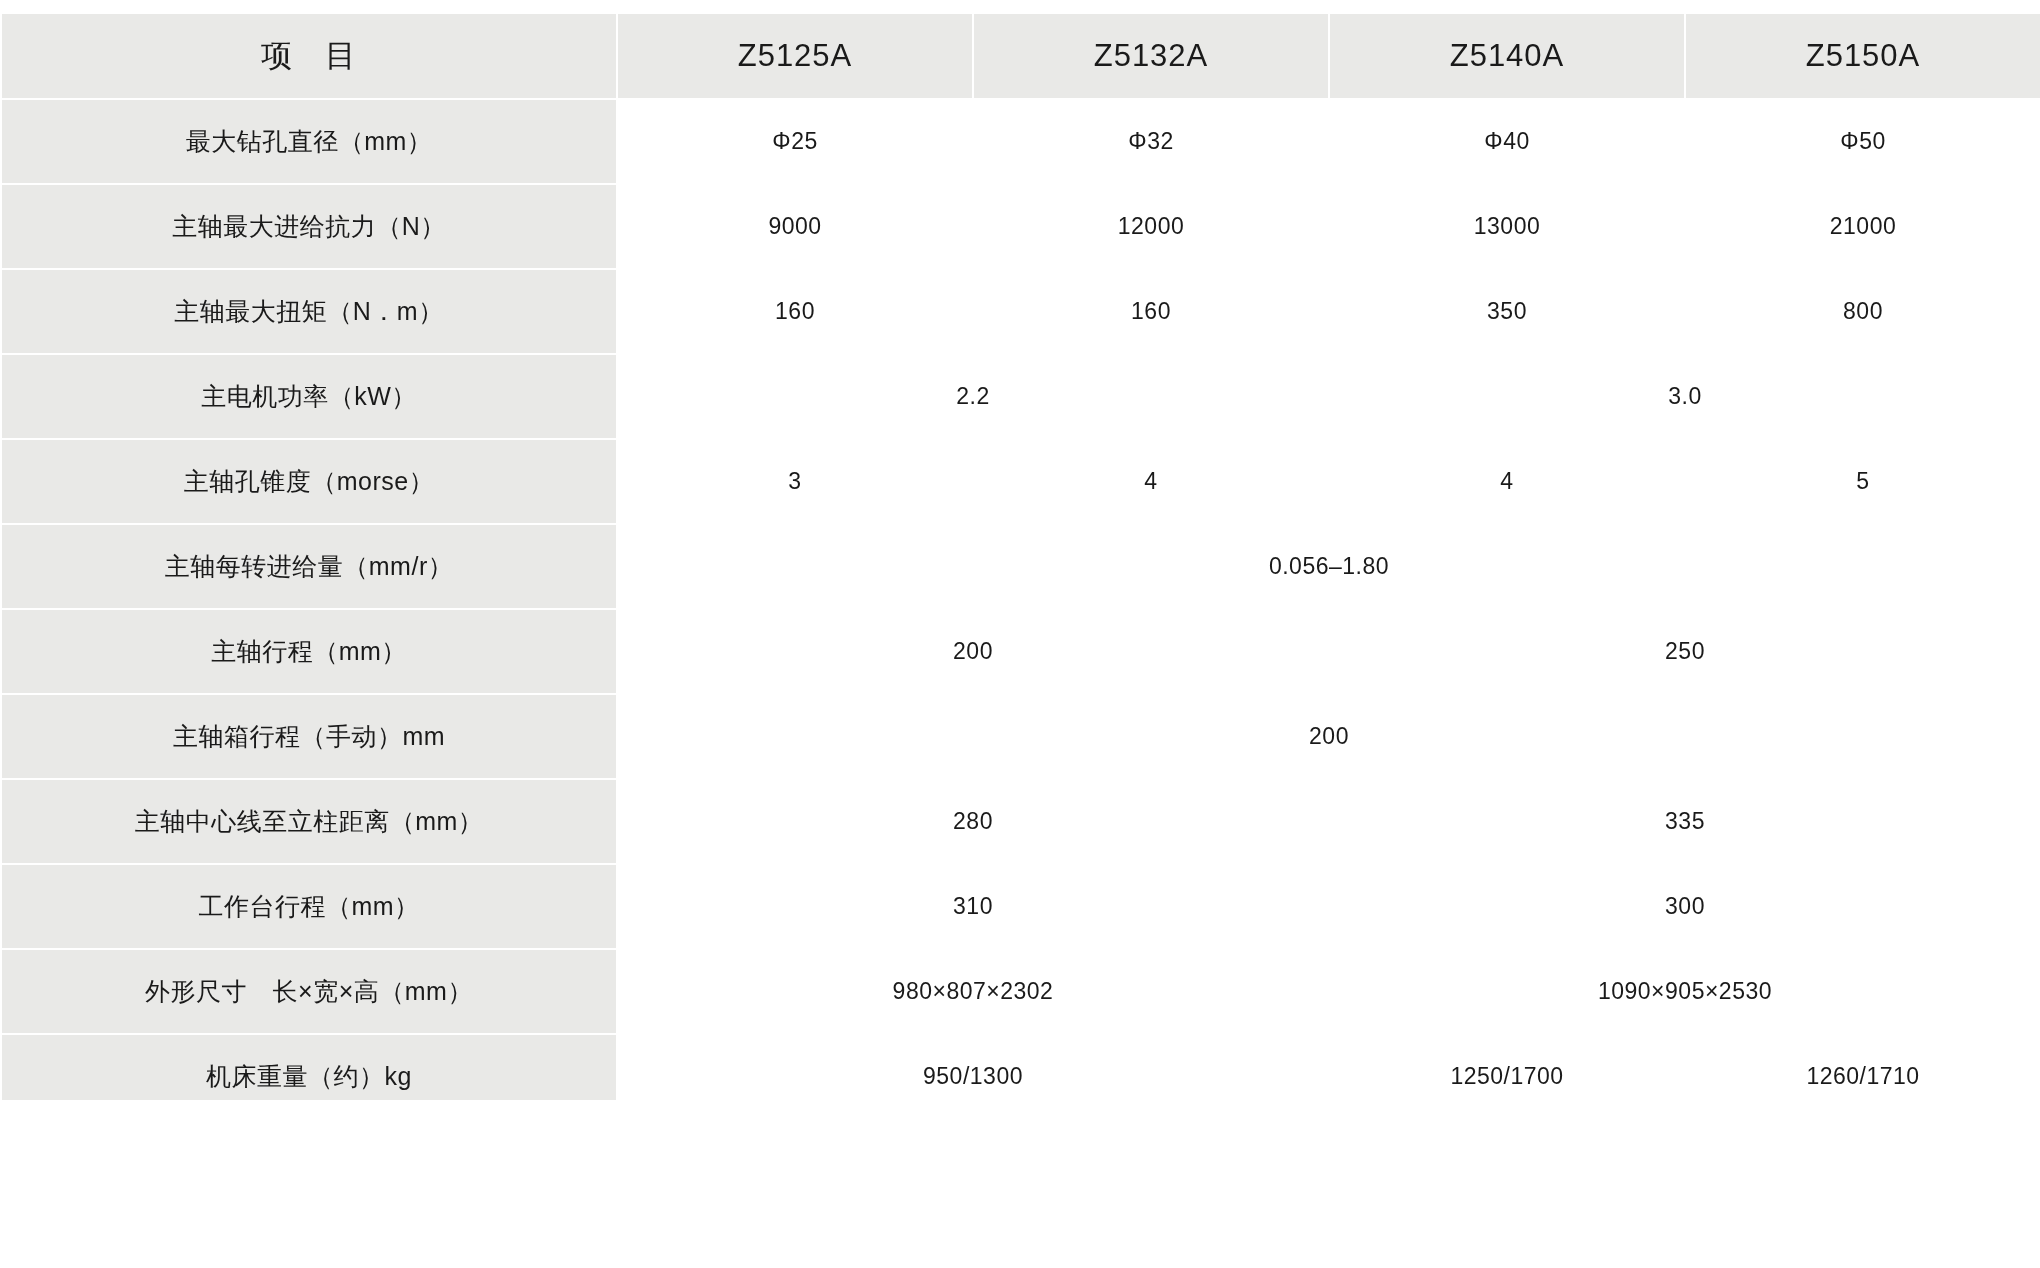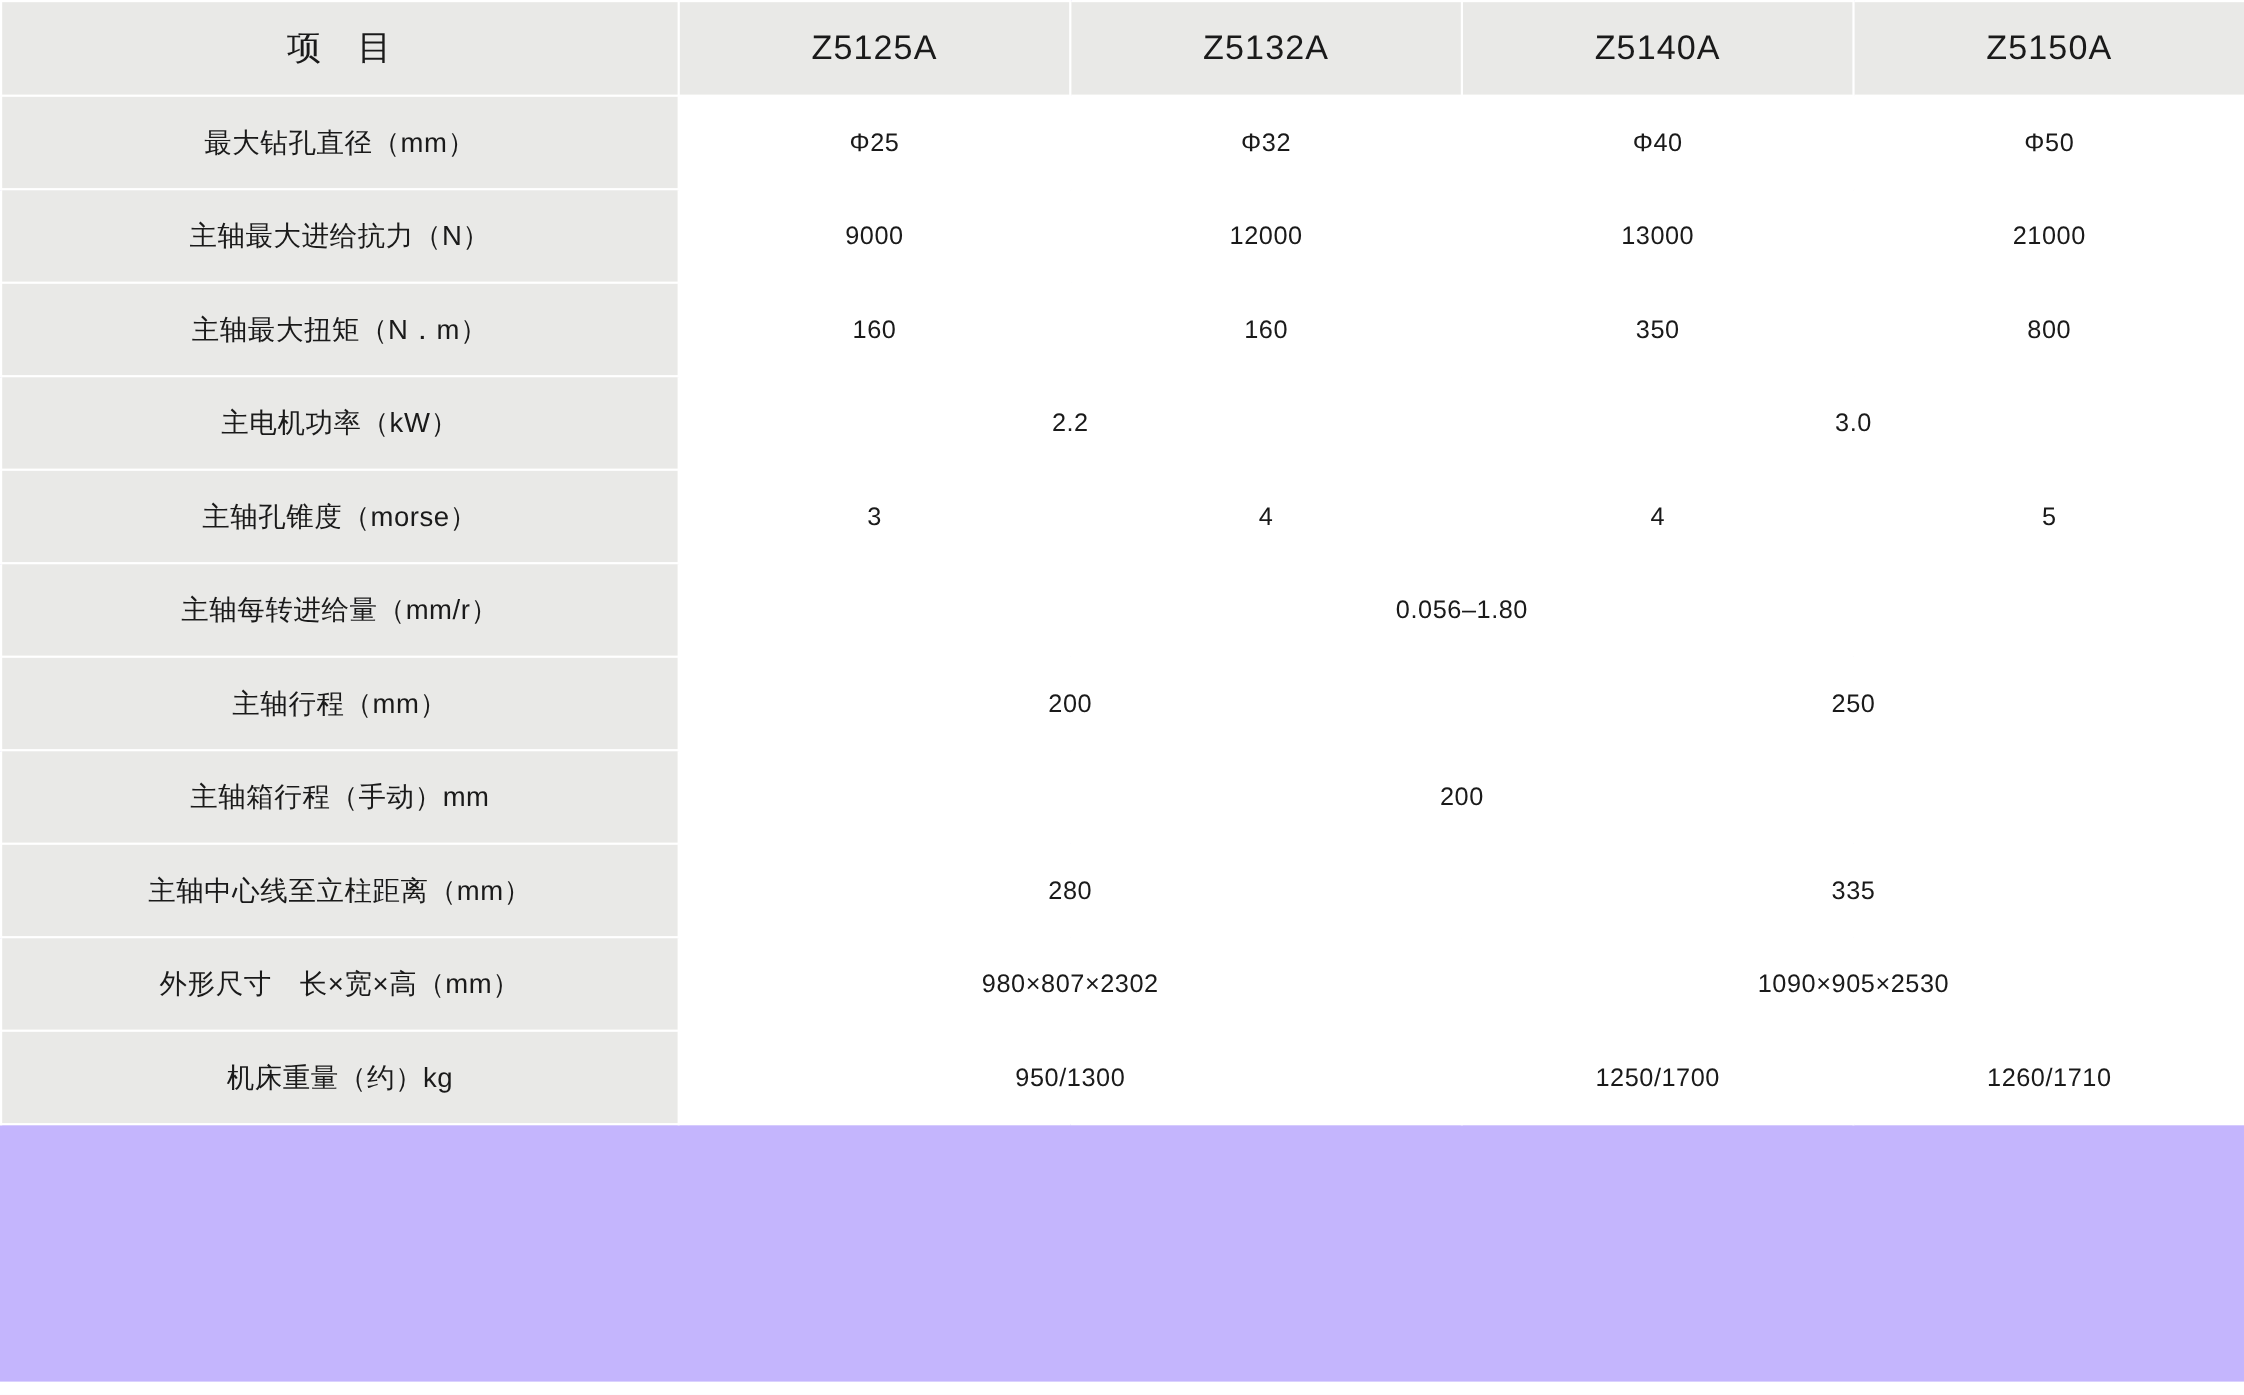--- a/index.html
+++ b/index.html
@@ -47,23 +47,24 @@
   #spec-table .header-cell {
     font-size: 31px;
     letter-spacing: 1px;
   }
   #spec-table tr:first-child td {
     height: 84px;
   }
   
   .table-wrap {
     width: 2040px;
-    height: 1256px;
+    height: 1088px;
     overflow: hidden;
-    background: #c4b5fd;
+    background: #4c1d95;
+    margin-top: 12px;
   }
 </style>
 </head>
 <body>
 
 <div class="table-wrap">
   <table id="spec-table">
     <colgroup>
       <col class="c-label">
       <col class="c-m1">
@@ -124,20 +125,25 @@
         <tr>
           <td class="grey label-cell">主轴箱行程（手动）mm</td>
           <td class="white" colspan="4">200</td>
         </tr>
         <tr>
           <td class="grey label-cell">主轴中心线至立柱距离（mm）</td>
           <td class="white" colspan="2">280</td>
           <td class="white" colspan="2">335</td>
         </tr>
         <tr>
+          <td class="grey label-cell">工作台行程（mm）</td>
+          <td class="white" colspan="2">310</td>
+          <td class="white" colspan="2">300</td>
+        </tr>
+        <tr>
           <td class="grey label-cell">外形尺寸　长×宽×高（mm）</td>
           <td class="white" colspan="2">980×807×2302</td>
           <td class="white" colspan="2">1090×905×2530</td>
         </tr>
         <tr>
           <td class="grey label-cell">机床重量（约）kg</td>
           <td class="white" colspan="2">950/1300</td>
           <td class="white">1250/1700</td>
           <td class="white">1260/1710</td>
         </tr>

